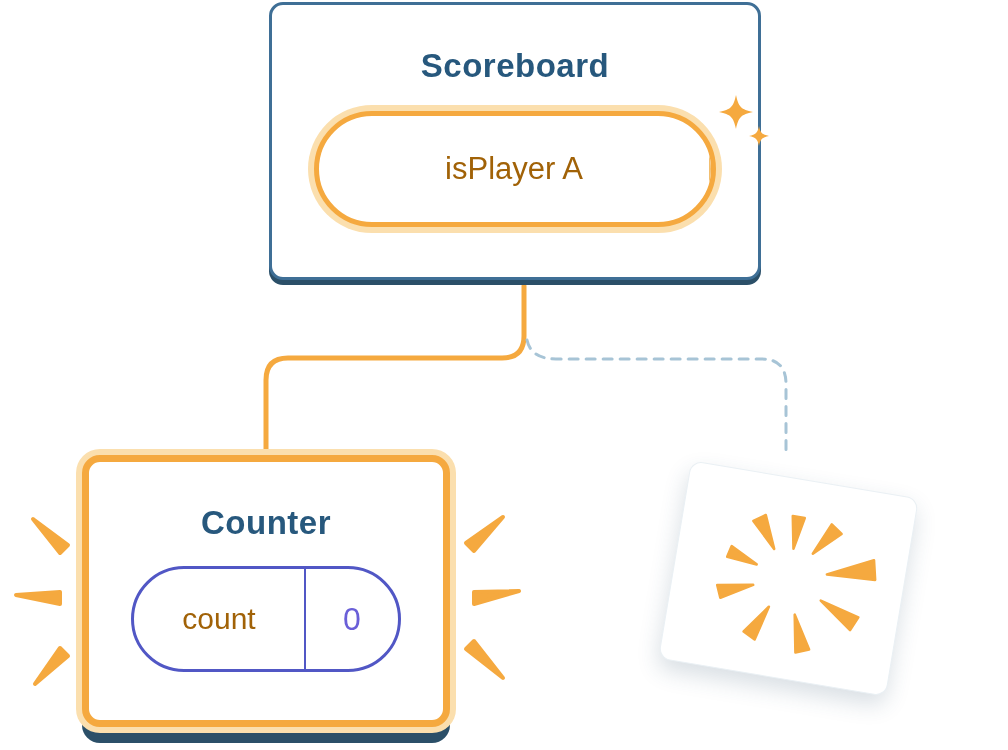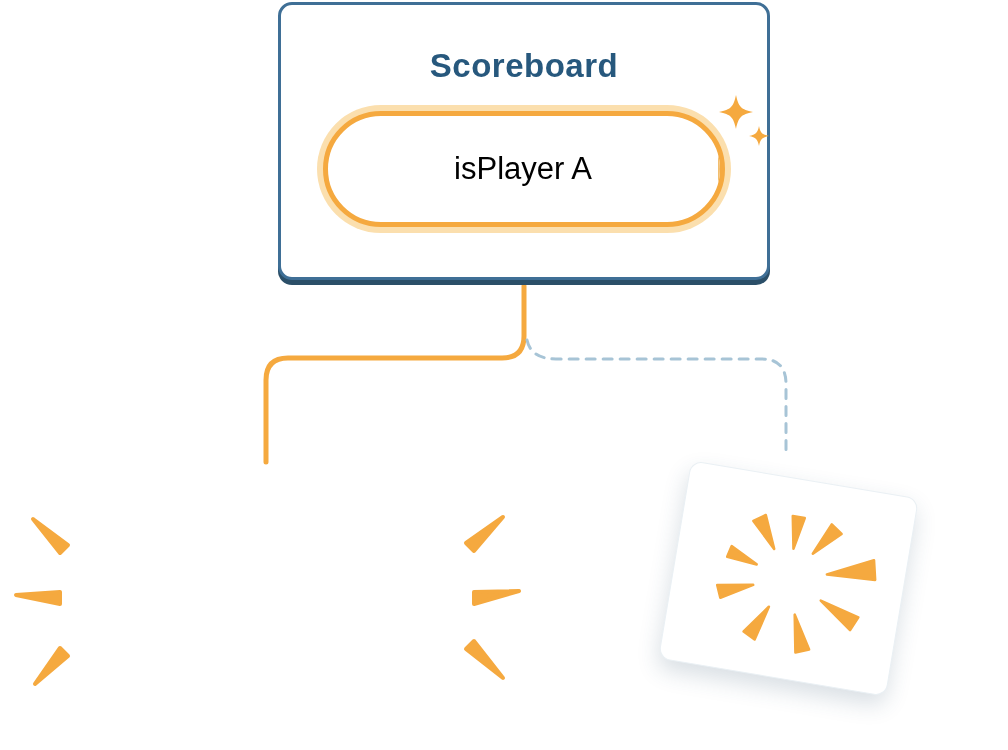--- a/index.html
+++ b/index.html
@@ -17,21 +17,21 @@
   .card {
     position: absolute;
     background: #ffffff;
     display: flex;
     flex-direction: column;
     align-items: center;
   }
 
   
   .scoreboard {
-    left: 278px; top: 2px;
+    left: 269px; top: 2px;
     width: 492px; height: 278px;
     border: 3px solid #3F6F96;
     border-radius: 14px;
     box-shadow: 0 5px 0 #2B4F68;
     padding-top: 42px;
     gap: 26px;
   }
   .card-title {
     font-size: 33px;
     font-weight: 700;
@@ -48,21 +48,21 @@
   }
   .pill-orange {
     width: 402px; height: 116px;
     border: 5px solid #F5A93F;
     box-shadow: 0 0 0 6px #FBDFAE;
   }
   .pill-key {
     flex: 1;
     display: flex; align-items: center; justify-content: center;
     font-size: 31px;
-    color: #000000;
+    color: #a16207;
   }
   .pill-divider-orange { width: 2px; background: #F2BE6F; }
   .pill-value-bold {
     width: 142px;
     display: flex; align-items: center; justify-content: center;
     font-size: 31px;
     font-weight: 700;
     color: #5F55D6;
   }
 
@@ -130,20 +130,28 @@
       <div class="pill-key">isPlayer A</div>
       <div class="pill-divider-orange"></div>
     </div>
   </div>
 
   <svg class="sparkles" width="62" height="62" viewBox="0 0 62 62">
     <path d="M24 3 C26.5 14.9 29.1 17.5 41 20 C29.1 22.5 26.5 25.1 24 37 C21.5 25.1 18.9 22.5 7 20 C18.9 17.5 21.5 14.9 24 3 Z" fill="#F5A93F"></path>
     <path d="M47 34 C48.5 41 50 42.5 57 44 C50 45.5 48.5 47 47 54 C45.5 47 44 45.5 37 44 C44 42.5 45.5 41 47 34 Z" fill="#F5A93F"></path>
   </svg>
 
+  <div class="card counter">
+    <div class="card-title">Counter</div>
+    <div class="pill pill-purple">
+      <div class="pill-key">count</div>
+      <div class="pill-divider-purple"></div>
+      <div class="pill-value-plain">0</div>
+    </div>
+  </div>
 
   <div class="card poof">
     <svg viewBox="0 0 230 230">
       <g fill="#F5A93F" stroke="#F5A93F" stroke-width="3" stroke-linejoin="round">
         <polygon points="115,80 122,43 108,43"></polygon>
         <polygon points="93,84 77,47 64,56"></polygon>
         <polygon points="138,82 167,54 154,45"></polygon>
         <polygon points="158,103 214,100 209,78"></polygon>
         <polygon points="156,134 195,162 202,146"></polygon>
         <polygon points="129,155 137,198 152,192"></polygon>

